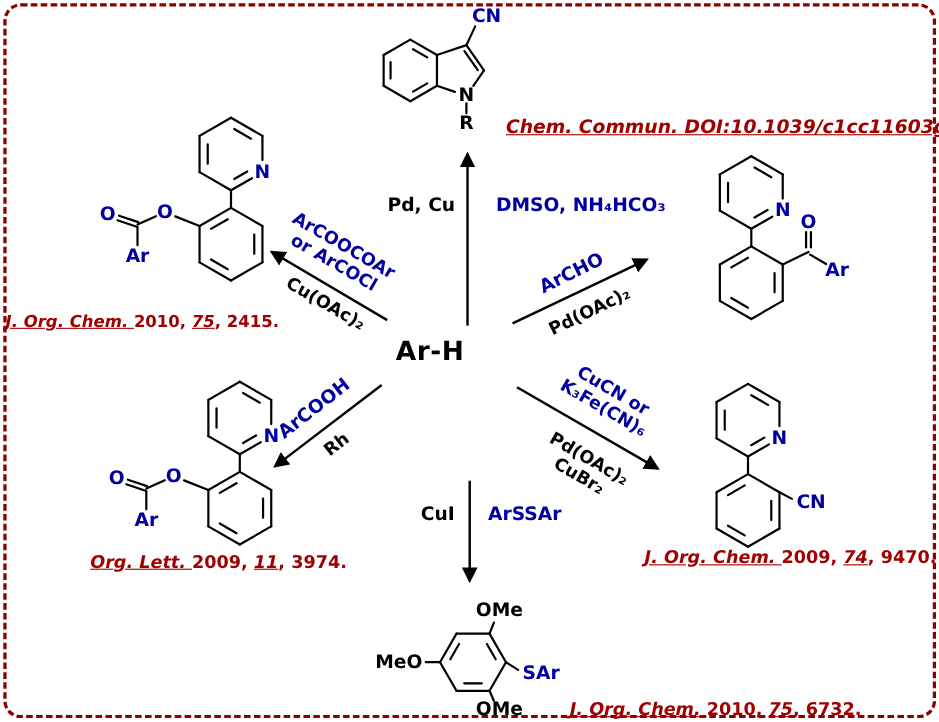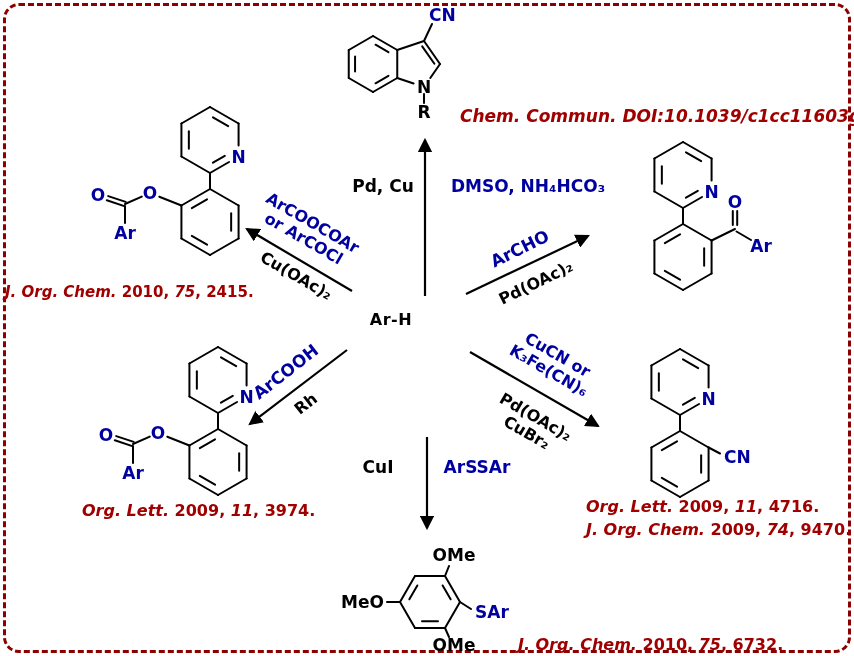--- a/index.html
+++ b/index.html
@@ -23,26 +23,26 @@
   }
   .atom.blue { fill:#0000A0; }
   .atom.start { text-anchor:start; }
   .atom.end { text-anchor:end; }
   .rlabel {
     position:absolute; font-weight:bold; font-size:17px; color:#000;
     white-space:nowrap; text-align:center; line-height:1.12;
   }
   .rlabel.blue { color:#0000A0; }
   .rlabel.small { font-size:16px; }
-  .rlabel.big { font-size:16px; letter-spacing:0.5px; }
+  .rlabel.big { font-size:24px; letter-spacing:0.5px; }
   .citation {
     position:absolute; color:#A00000; font-weight:bold; font-size:16px;
     white-space:nowrap; line-height:21px;
   }
-  .citation .seg-i { font-style:italic; }
+  .citation .seg-i { font-style:italic;text-decoration:underline; }
   .citation .seg-n { font-style:normal; }
   .cit-17 { font-size:17px; }
   .cit-15 { font-size:15px; }
 </style>
 </head>
 <body>
 
 <div id="canvas">
   <div id="frame"></div>
 
@@ -79,21 +79,21 @@
 
   <div class="rlabel blue small" style="left:553px;top:363px;transform:translate(-50%,-50%) rotate(30deg)">
     <div>CuCN or</div>
     <div>K₃Fe(CN)₆</div>
   </div>
   <div class="rlabel small" style="left:531px;top:425px;transform:translate(-50%,-50%) rotate(30deg)">
     <div>Pd(OAc)₂</div>
     <div>CuBr₂</div>
   </div>
 
-  <div class="rlabel" style="left:378px;top:468px;transform:translate(-50%,-50%)">CuI</div>
+  <div class="rlabel" style="left:398px;top:468px;transform:translate(-50%,-50%)">CuI</div>
   <div class="rlabel blue" style="left:477px;top:468px;transform:translate(-50%,-50%)">ArSSAr</div>
 
   <svg class="structure" style="left:313px;top:2px" width="190" height="126">
     <g class="bonds">
         <line x1="60" y1="34" x2="84.24871130596429" y2="48"></line>
         <line x1="62.512166491297904" y1="42.7304" x2="75.43187987511567" y2="50.1896"></line>
         <line x1="84.24871130596429" y1="48" x2="84.24871130596429" y2="76"></line>
         <line x1="84.24871130596429" y1="76" x2="60" y2="90"></line>
         <line x1="75.43187987511567" y1="73.8104" x2="62.512166491297904" y2="81.2696"></line>
         <line x1="60" y1="90" x2="35.751288694035715" y2="76"></line>
@@ -262,19 +262,18 @@
   <div class="citation cit-17" style="left:460px;top:106px">
     <div><span class="seg-i">Chem. Commun. </span><span class="seg-i">DOI:10.1039/c1cc11603g</span></div>
   </div>
   <div class="citation cit-15" style="left:5px;top:282px">
     <div><span class="seg-i">J. Org. Chem. </span><span class="seg-n">2010</span><span class="seg-n">, </span><span class="seg-i">75</span><span class="seg-n">, 2415.</span></div>
   </div>
   <div class="citation" style="left:82px;top:500px">
     <div><span class="seg-i">Org. Lett. </span><span class="seg-n">2009</span><span class="seg-n">, </span><span class="seg-i">11</span><span class="seg-n">, 3974.</span></div>
   </div>
   <div class="citation" style="left:586px;top:495px;line-height:23px">
-    <div><span class="seg-i">Org. Lett. </span><span class="seg-n">2009</span><span class="seg-n">, </span><span class="seg-i">11</span><span class="seg-n">, 4716.</span></div>
     <div><span class="seg-i">J. Org. Chem. </span><span class="seg-n">2009</span><span class="seg-n">, </span><span class="seg-i">74</span><span class="seg-n">, 9470.</span></div>
   </div>
   <div class="citation" style="left:518px;top:634px">
     <div><span class="seg-i">J. Org. Chem. </span><span class="seg-n">2010</span><span class="seg-n">, </span><span class="seg-i">75</span><span class="seg-n">, 6732.</span></div>
   </div>
 </div>
 
 </body></html>

